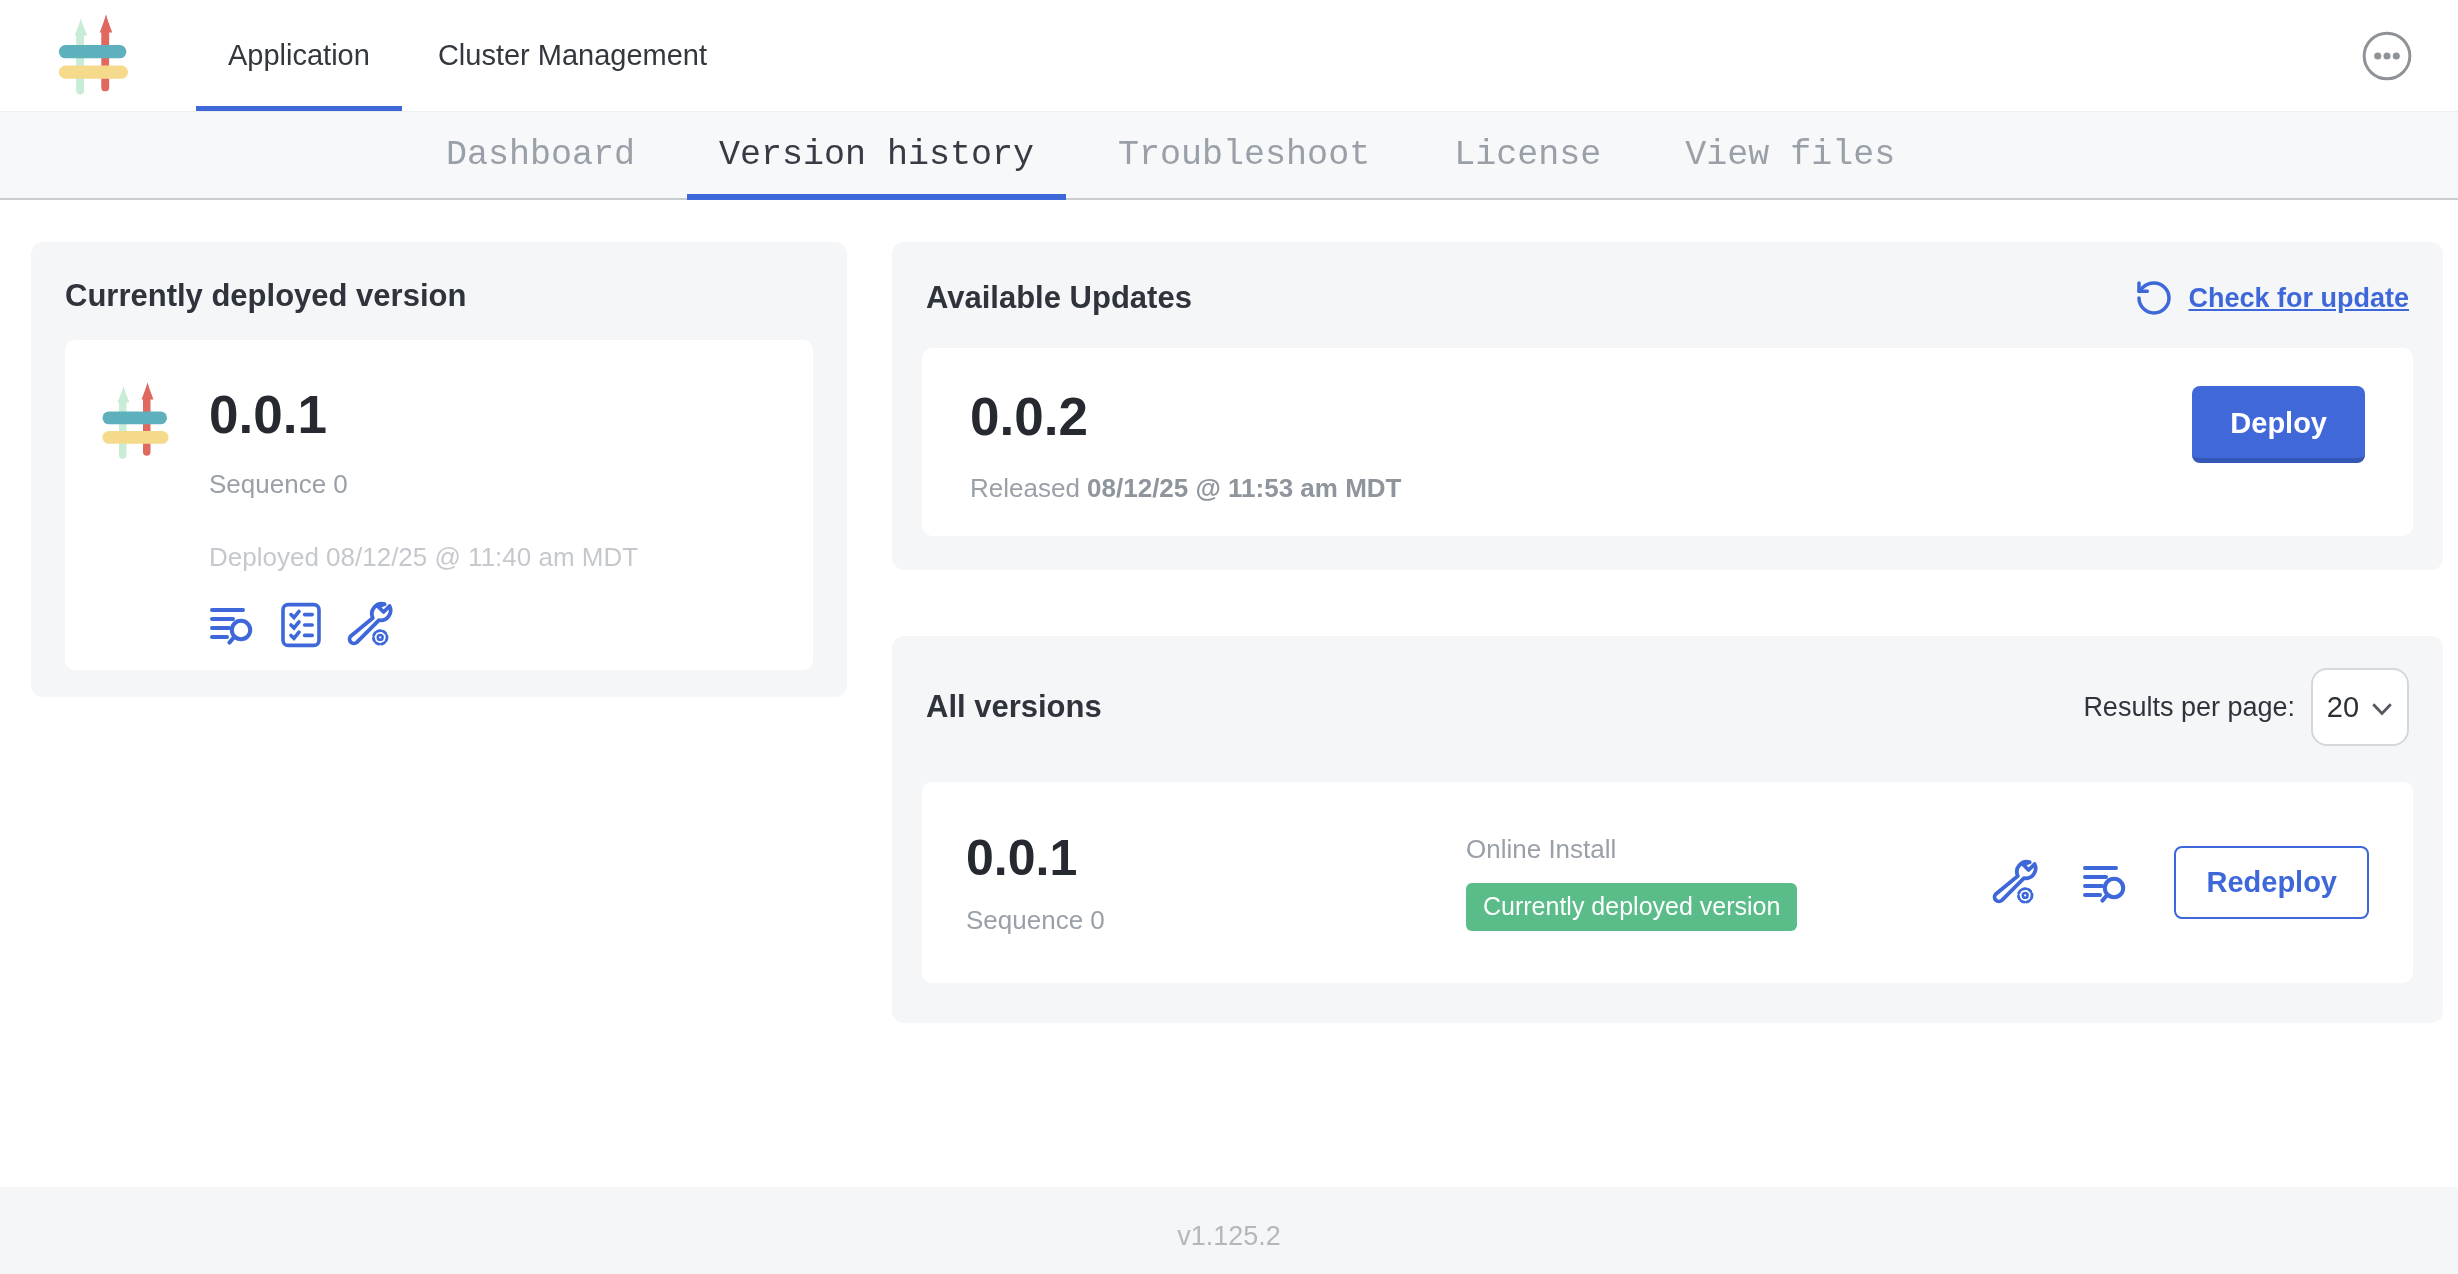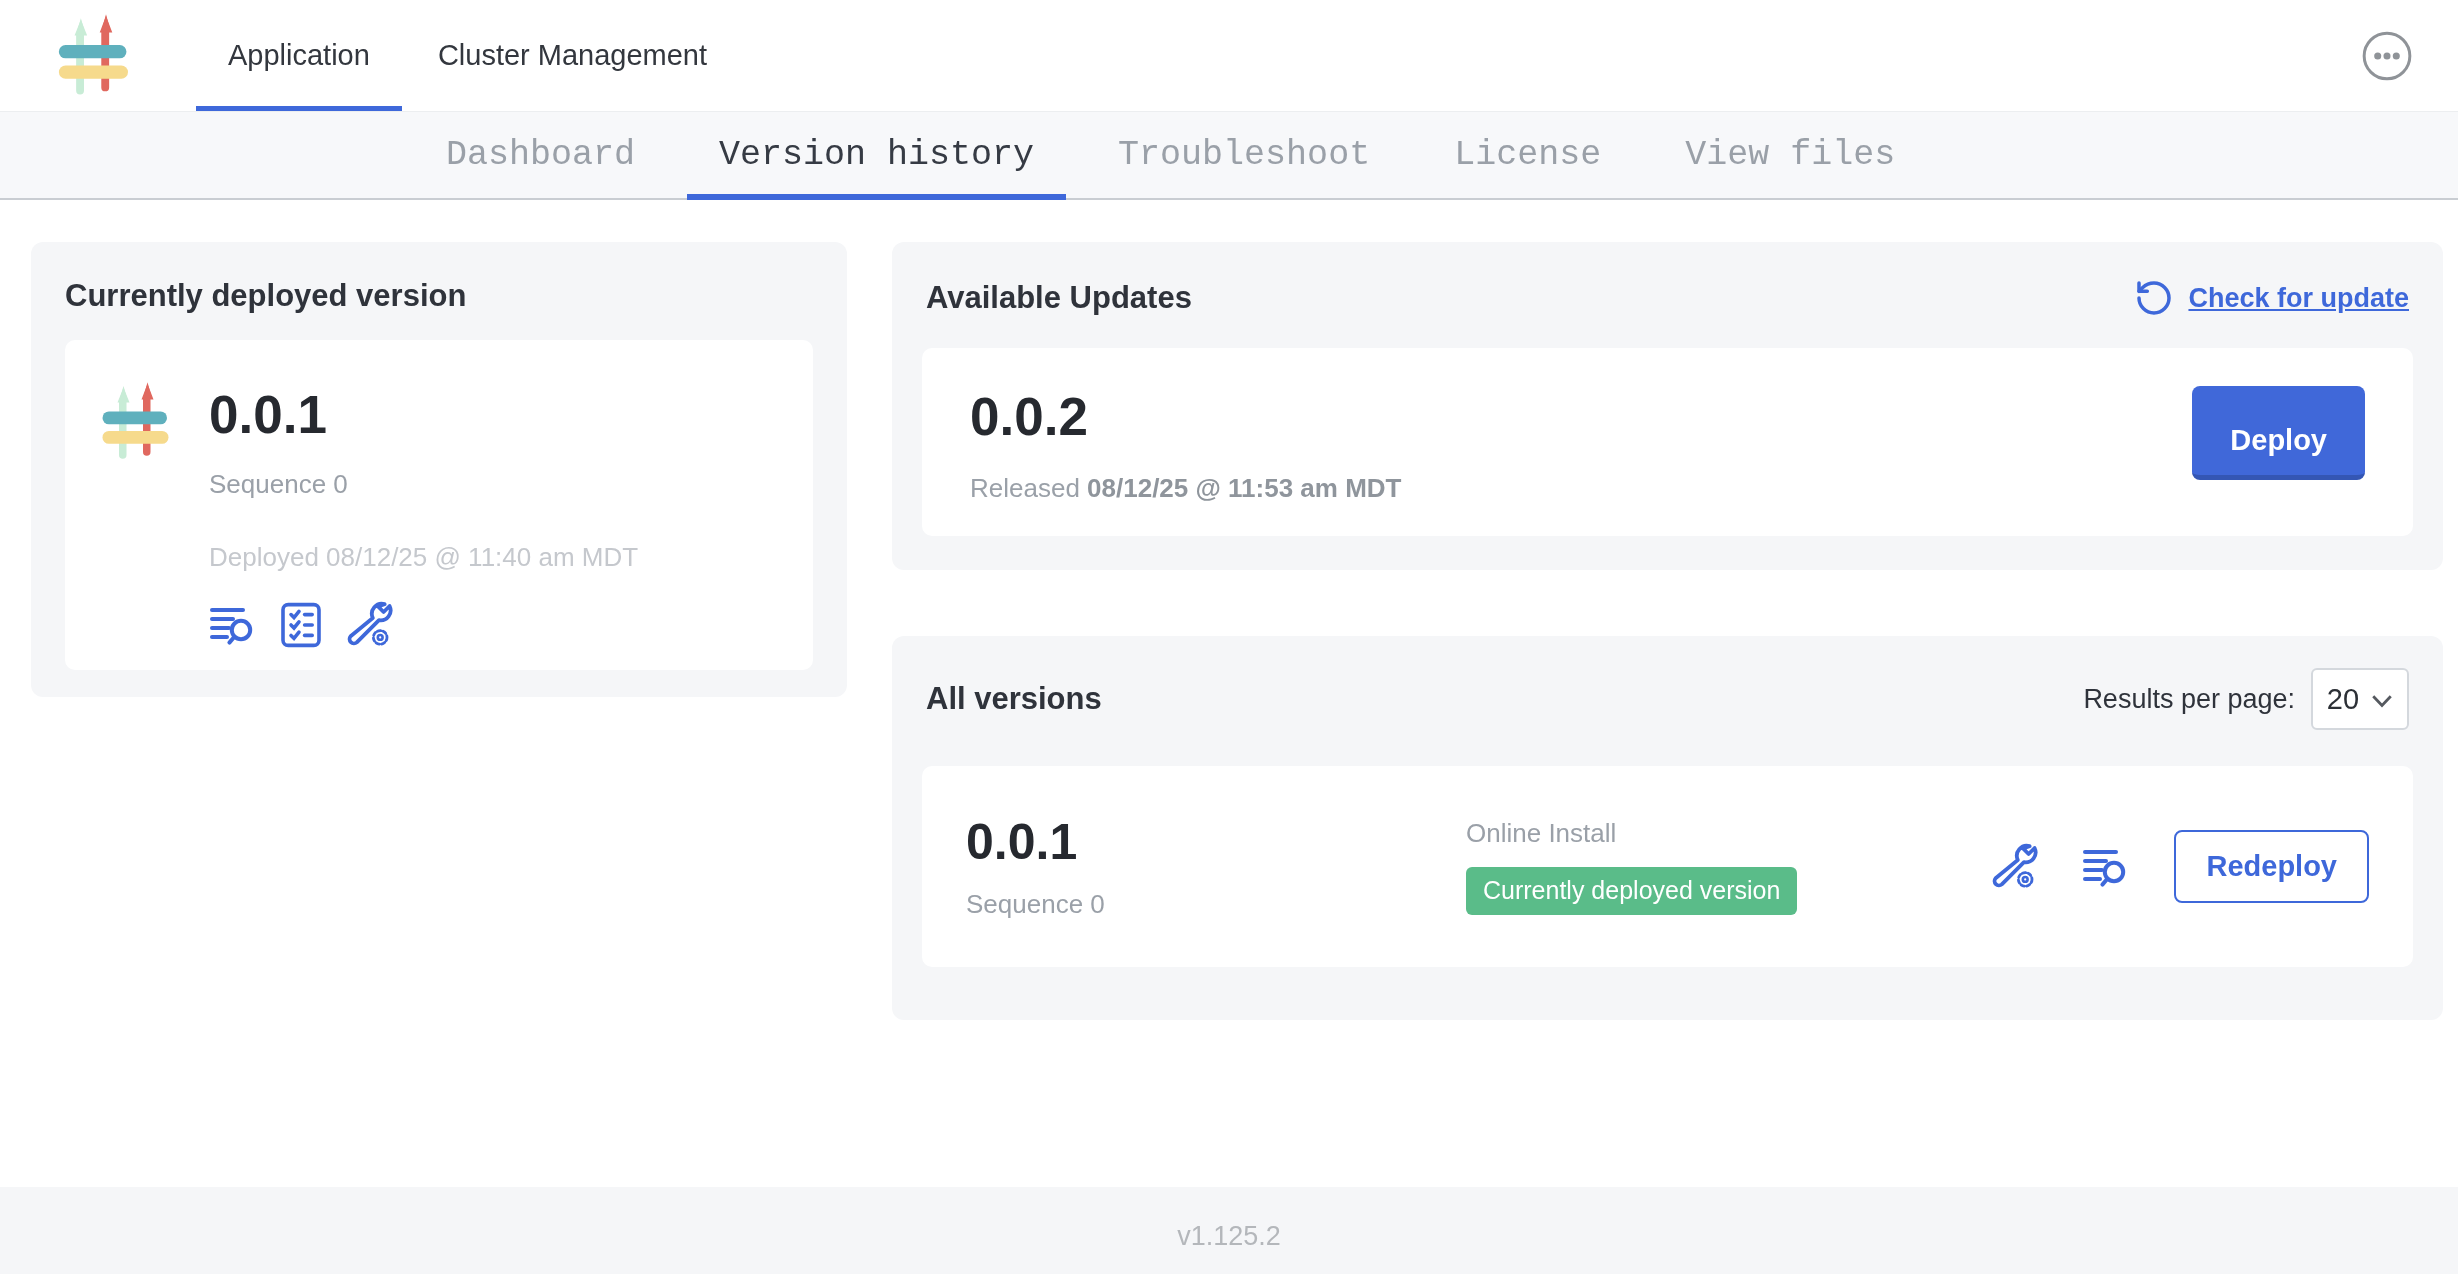--- a/index.html
+++ b/index.html
@@ -123,29 +123,29 @@
     display:flex;justify-content:space-between;align-items:flex-start;
   }
   .update-version{font-size:53px;font-weight:700;color:#26292f;}
   .released-line{font-size:26px;color:var(--text-gray);margin-top:26px;}
   .released-line .released-date{font-weight:700;color:#8f959c;}
   .deploy-btn{
     background:var(--deploy-blue);
     border:none;border-bottom:5px solid var(--deploy-blue-dark);
     border-radius:8px;
     color:#fff;font-size:29px;font-weight:700;
-    padding:38px 38px 18px 38px;cursor:pointer;
+    padding:21px 38px 18px 38px;cursor:pointer;
     font-family:inherit;
   }
   .panel-versions{margin-top:66px;min-height:384px;padding:30px 30px 40px 30px;}
   .results-wrap{display:flex;align-items:center;gap:16px;}
   .results-label{font-size:27px;color:var(--text-dark);}
   .page-select{
-    width:98px;height:62px;background:#fff;
-    border:2px solid #d4d8dd;border-radius:6px;
+    width:98px;height:78px;background:#fff;
+    border:2px solid #d4d8dd;border-radius:16px;
     display:flex;align-items:center;justify-content:center;gap:12px;
     font-size:29px;color:#2c3036;cursor:pointer;
   }
   .page-select svg{width:22px;height:14px;margin-top:4px;}
   .version-row{
     margin-top:36px;background:#fff;border-radius:10px;
     padding:40px 44px;height:201px;
     display:flex;align-items:center;
   }
   .vr-col1{flex:0 0 500px;}

